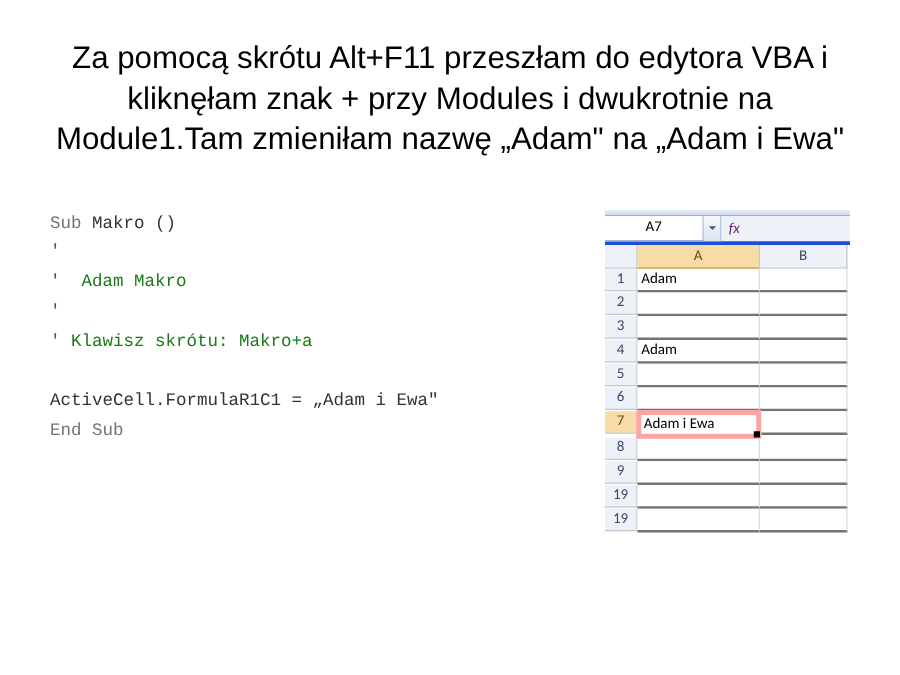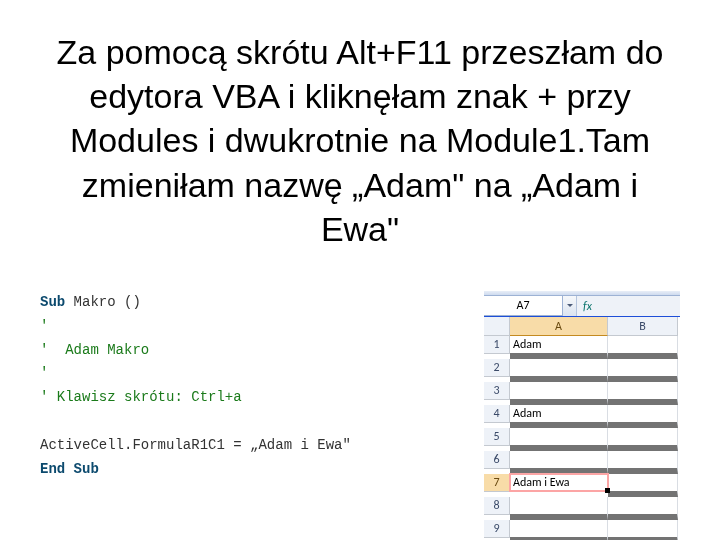--- a/index.html
+++ b/index.html
@@ -7,60 +7,60 @@
     width: 720px;
     height: 540px;
     background: #fff;
     font-family: Arial, sans-serif;
     overflow: hidden;
   }
   .slide {
     padding: 30px 40px 0 40px;
   }
   .title {
-    font-size: 34px;
+    font-size: 25px;
     line-height: 1.3;
     text-align: center;
     color: #000;
     margin: 0 0 40px 0;
     font-weight: normal;
   }
   .content {
     display: flex;
     align-items: flex-start;
     gap: 20px;
   }
   .code-block {
     font-family: "Courier New", monospace;
     font-size: 14px;
     line-height: 1.7;
     white-space: pre;
     color: #333;
     flex: 1;
   }
-  .kw { color: #0c4a6e; font-weight: bold; }
+  .kw { color: #737373; font-weight: normal; }
   .comment { color: #1a7a1a; }
 
   
   .excel {
     width: 196px;
     font-family: Calibri, Arial, sans-serif;
     font-size: 12px;
   }
   .ribbon-strip {
     height: 4px;
     background: linear-gradient(#e8eef7, #cedbef);
     border-bottom: 1px solid #9db2d4;
   }
   .namebox-row {
     display: flex;
     align-items: stretch;
     height: 20px;
     background: #eef2f8;
-    border-bottom: 1px solid #1d4ed8;
+    border-bottom: 3px solid #1d4ed8;
   }
   .namebox {
     width: 78px;
     background: #fff;
     border: 1px solid #9db2d4;
     border-top: none;
     border-left: none;
     text-align: center;
     line-height: 18px;
     font-size: 12px;
@@ -74,21 +74,21 @@
     justify-content: center;
   }
   .namebox-dd::after {
     content: "";
     border-left: 3px solid transparent;
     border-right: 3px solid transparent;
     border-top: 3px solid #4a5a78;
   }
   .fx {
     font-style: italic;
-    color: #0f766e;
+    color: #701a75;
     padding: 0 6px;
     line-height: 20px;
   }
 
   .sheet {
     display: grid;
     grid-template-columns: 26px 98px 70px;
   }
   .corner {
     background: #eef2f8;
@@ -112,30 +112,30 @@
     border-bottom: 1px solid #c4c9d0;
     text-align: center;
     line-height: 17px;
     height: 17px;
     color: #3a4a68;
   }
   .rowh.sel { background: #f8dca8; border-right-color:#c48a20; color:#6a4a10;}
   .cell {
     background: #fff;
     border-right: 1px solid #d9dde3;
-    border-bottom: 6px solid #737373;
+    border-bottom: 2px solid #737373;
     height: 17px;
     line-height: 17px;
     padding: 0 3px;
     overflow: hidden;
   }
   .active-cell {
     position: relative;
     background: #fff;
-    border: 2px solid #fca5a5;
+    border: 4px solid #fca5a5;
     height: 15px;
     line-height: 15px;
     padding: 0 2px;
     margin: -1px;
     z-index: 2;
   }
   .active-cell::after {
     content: "";
     position: absolute;
     right: -3px;
@@ -150,21 +150,21 @@
 
 <div class="slide">
   <h1 class="title">Za pomocą skrótu Alt+F11 przeszłam do edytora VBA i kliknęłam znak + przy Modules i dwukrotnie na Module1.Tam zmieniłam nazwę „Adam" na „Adam i Ewa"</h1>
 
   <div class="content">
 
     <div class="code-block"><span class="kw">Sub</span><span> Makro ()</span>
 <span class="comment">'</span>
 <span class="comment">'  Adam Makro</span>
 <span class="comment">'</span>
-<span class="comment">' Klawisz skrótu: Ctrl+a</span>
+<span class="comment">' Klawisz skrótu: Makro+a</span>
 <span></span>
 <span>ActiveCell.FormulaR1C1 = „Adam i Ewa"</span>
 <span class="kw">End Sub</span></div>
 
     <div class="excel">
       <div class="ribbon-strip"></div>
       <div class="namebox-row">
         <div class="namebox">A7</div>
         <div class="namebox-dd"></div>
         <div class="fx">fx</div>

